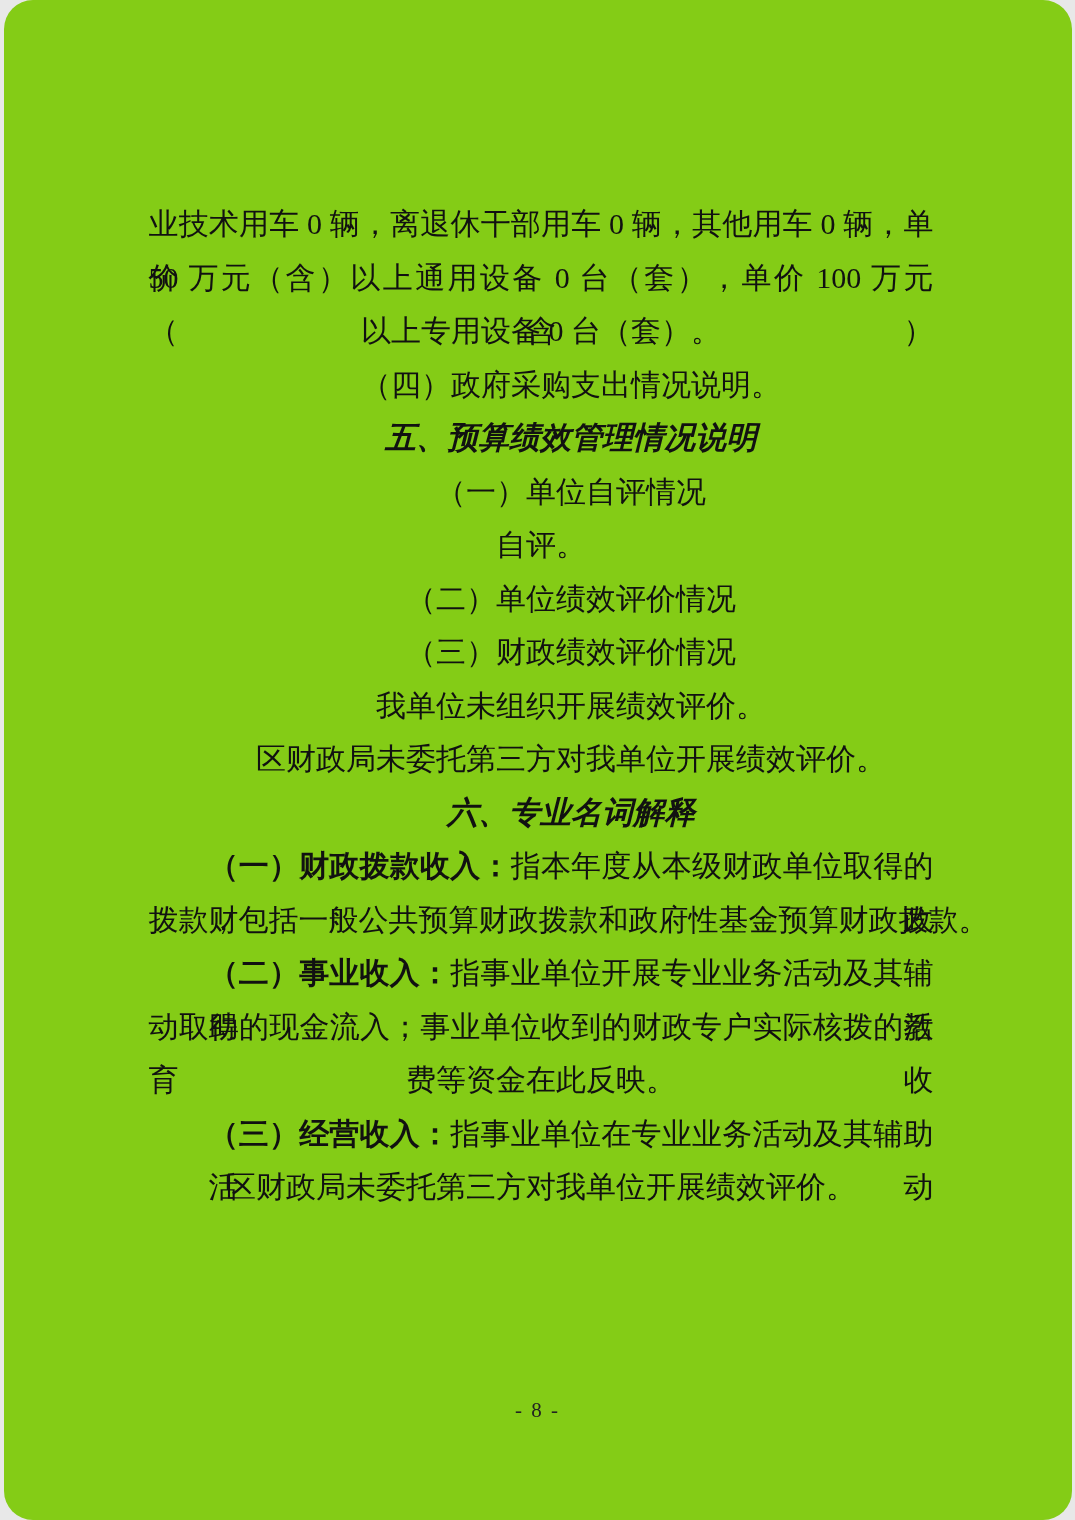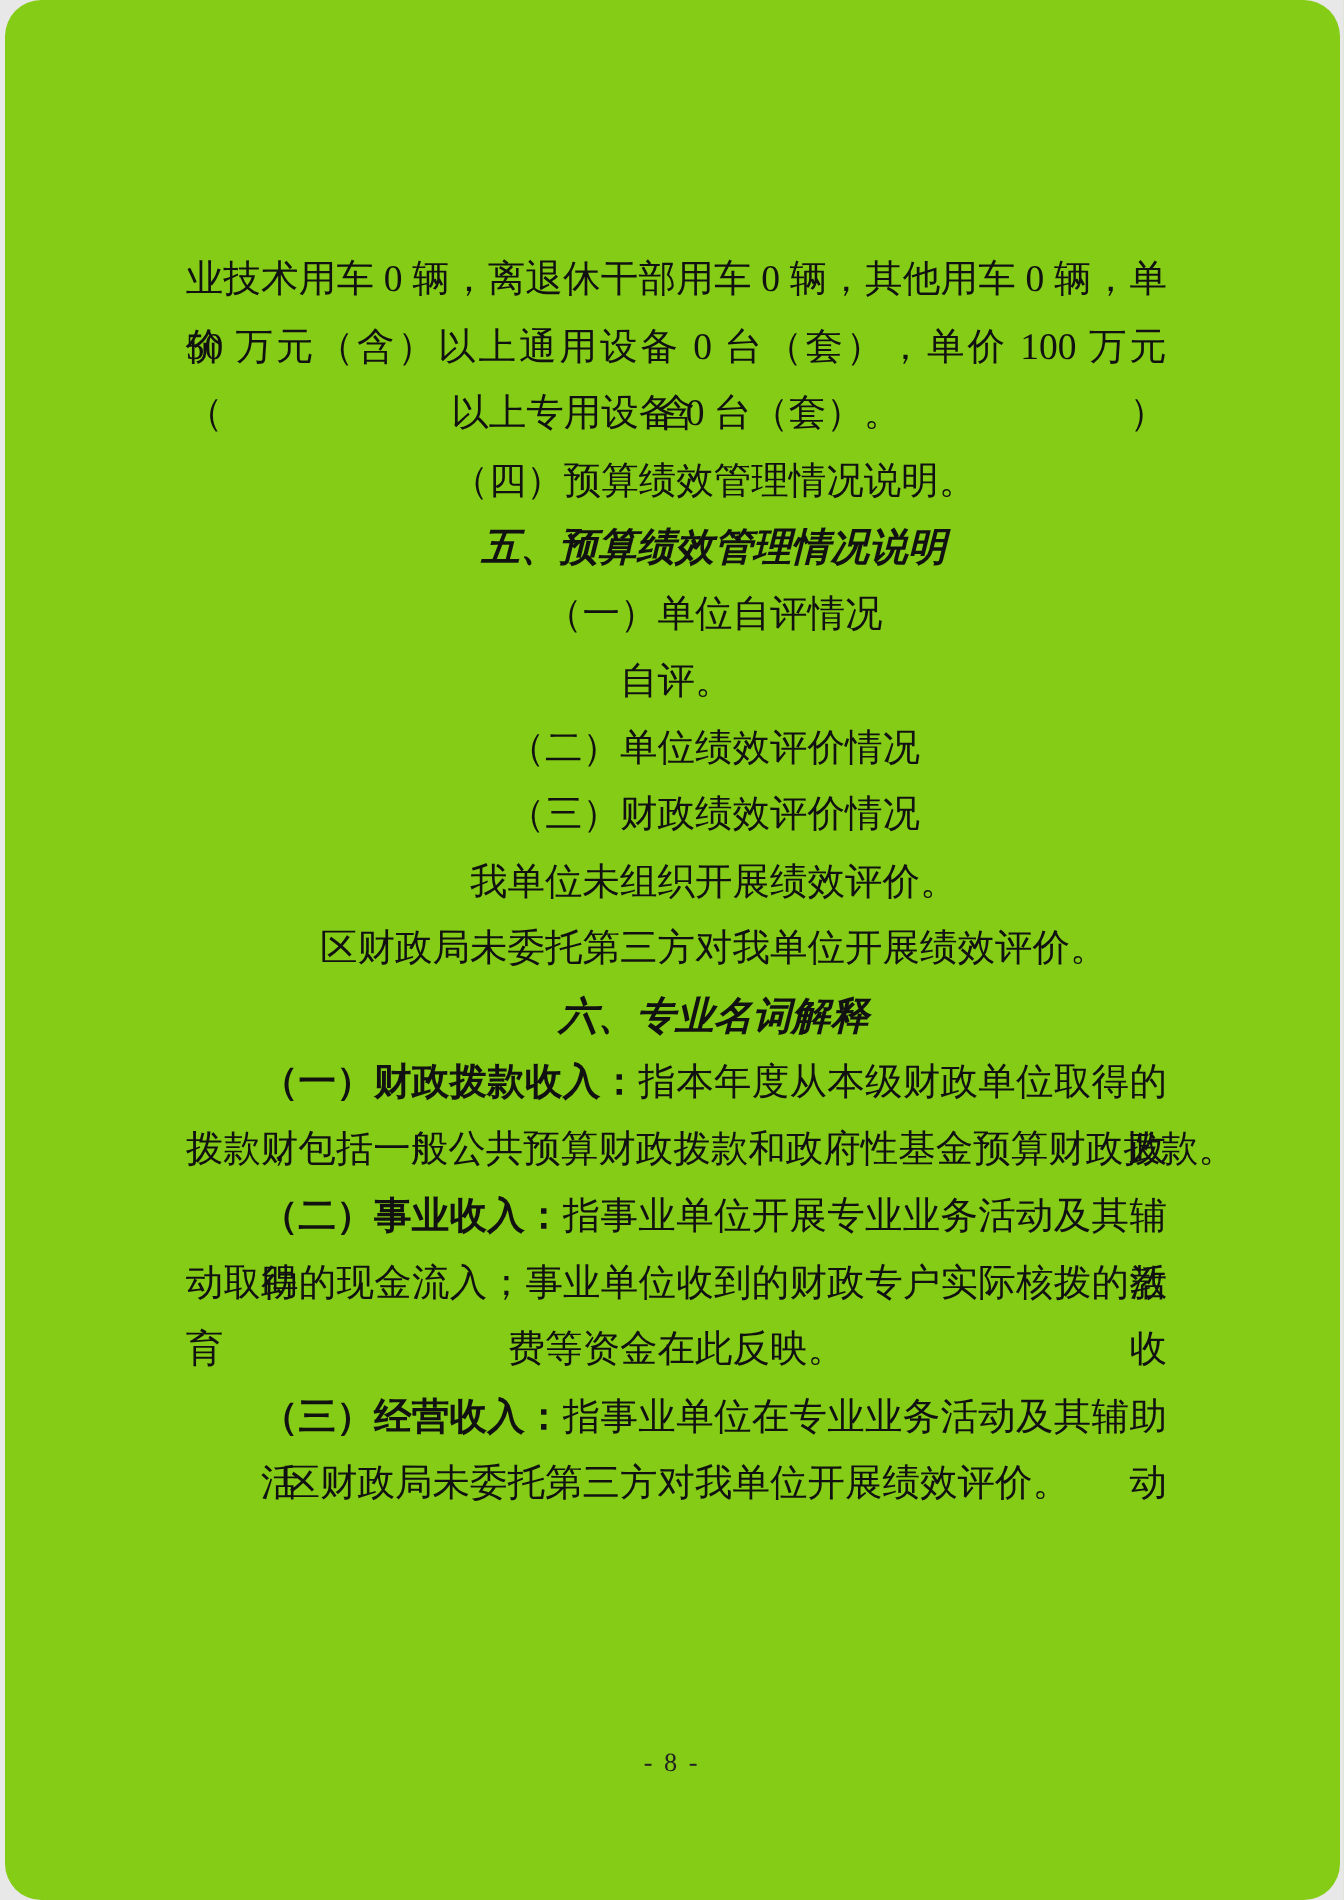--- a/index.html
+++ b/index.html
@@ -66,21 +66,21 @@
   }
 </style>
 </head>
 <body>
 
 <div class="page">
   <div class="doc-body">
       <div class="line body justify"><span>业技术用车 0 辆，离退休干部用车 0 辆，其他用车 0 辆，单价</span></div>
       <div class="line body justify"><span>50 万元（含）以上通用设备 0 台（套），单价 100 万元（含）</span></div>
       <div class="line body"><span>以上专用设备 0 台（套）。</span></div>
-      <div class="line sub indent"><span>（四）预算绩效管理情况说明。</span></div>
+      <div class="line sub indent"><span>（四）政府采购支出情况说明。</span></div>
       <div class="line heading indent"><span>五、预算绩效管理情况说明</span></div>
       <div class="line sub indent"><span>（一）单位自评情况</span></div>
       <div class="line body"><span>自评。</span></div>
       <div class="line sub indent"><span>（二）单位绩效评价情况</span></div>
       <div class="line sub indent"><span>（三）财政绩效评价情况</span></div>
       <div class="line body indent"><span>我单位未组织开展绩效评价。</span></div>
       <div class="line body indent"><span>区财政局未委托第三方对我单位开展绩效评价。</span></div>
       <div class="line heading indent"><span>六、专业名词解释</span></div>
       <div class="line body indent justify"><span class="term-bold">（一）财政拨款收入：</span><span>指本年度从本级财政单位取得的财政</span></div>
       <div class="line body"><span>拨款，包括一般公共预算财政拨款和政府性基金预算财政拨款。</span></div>

